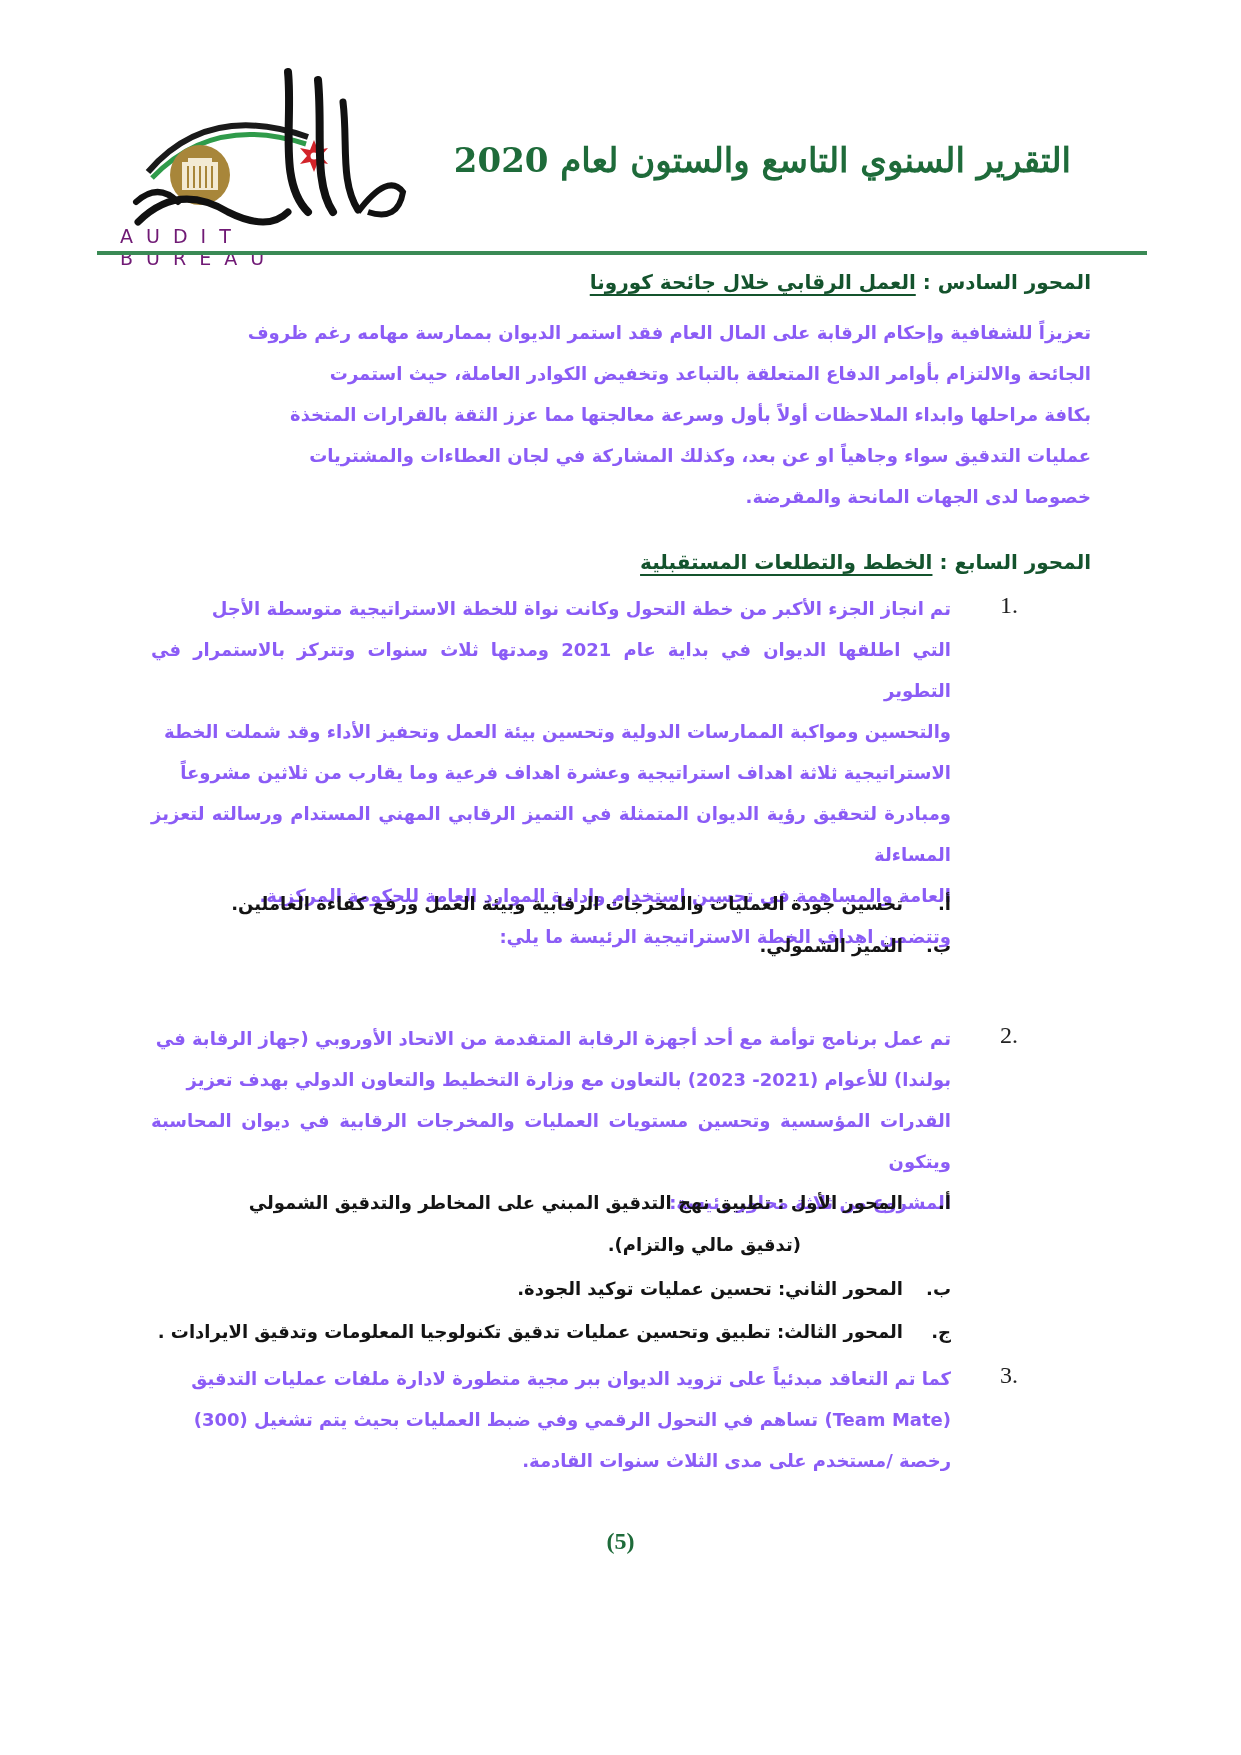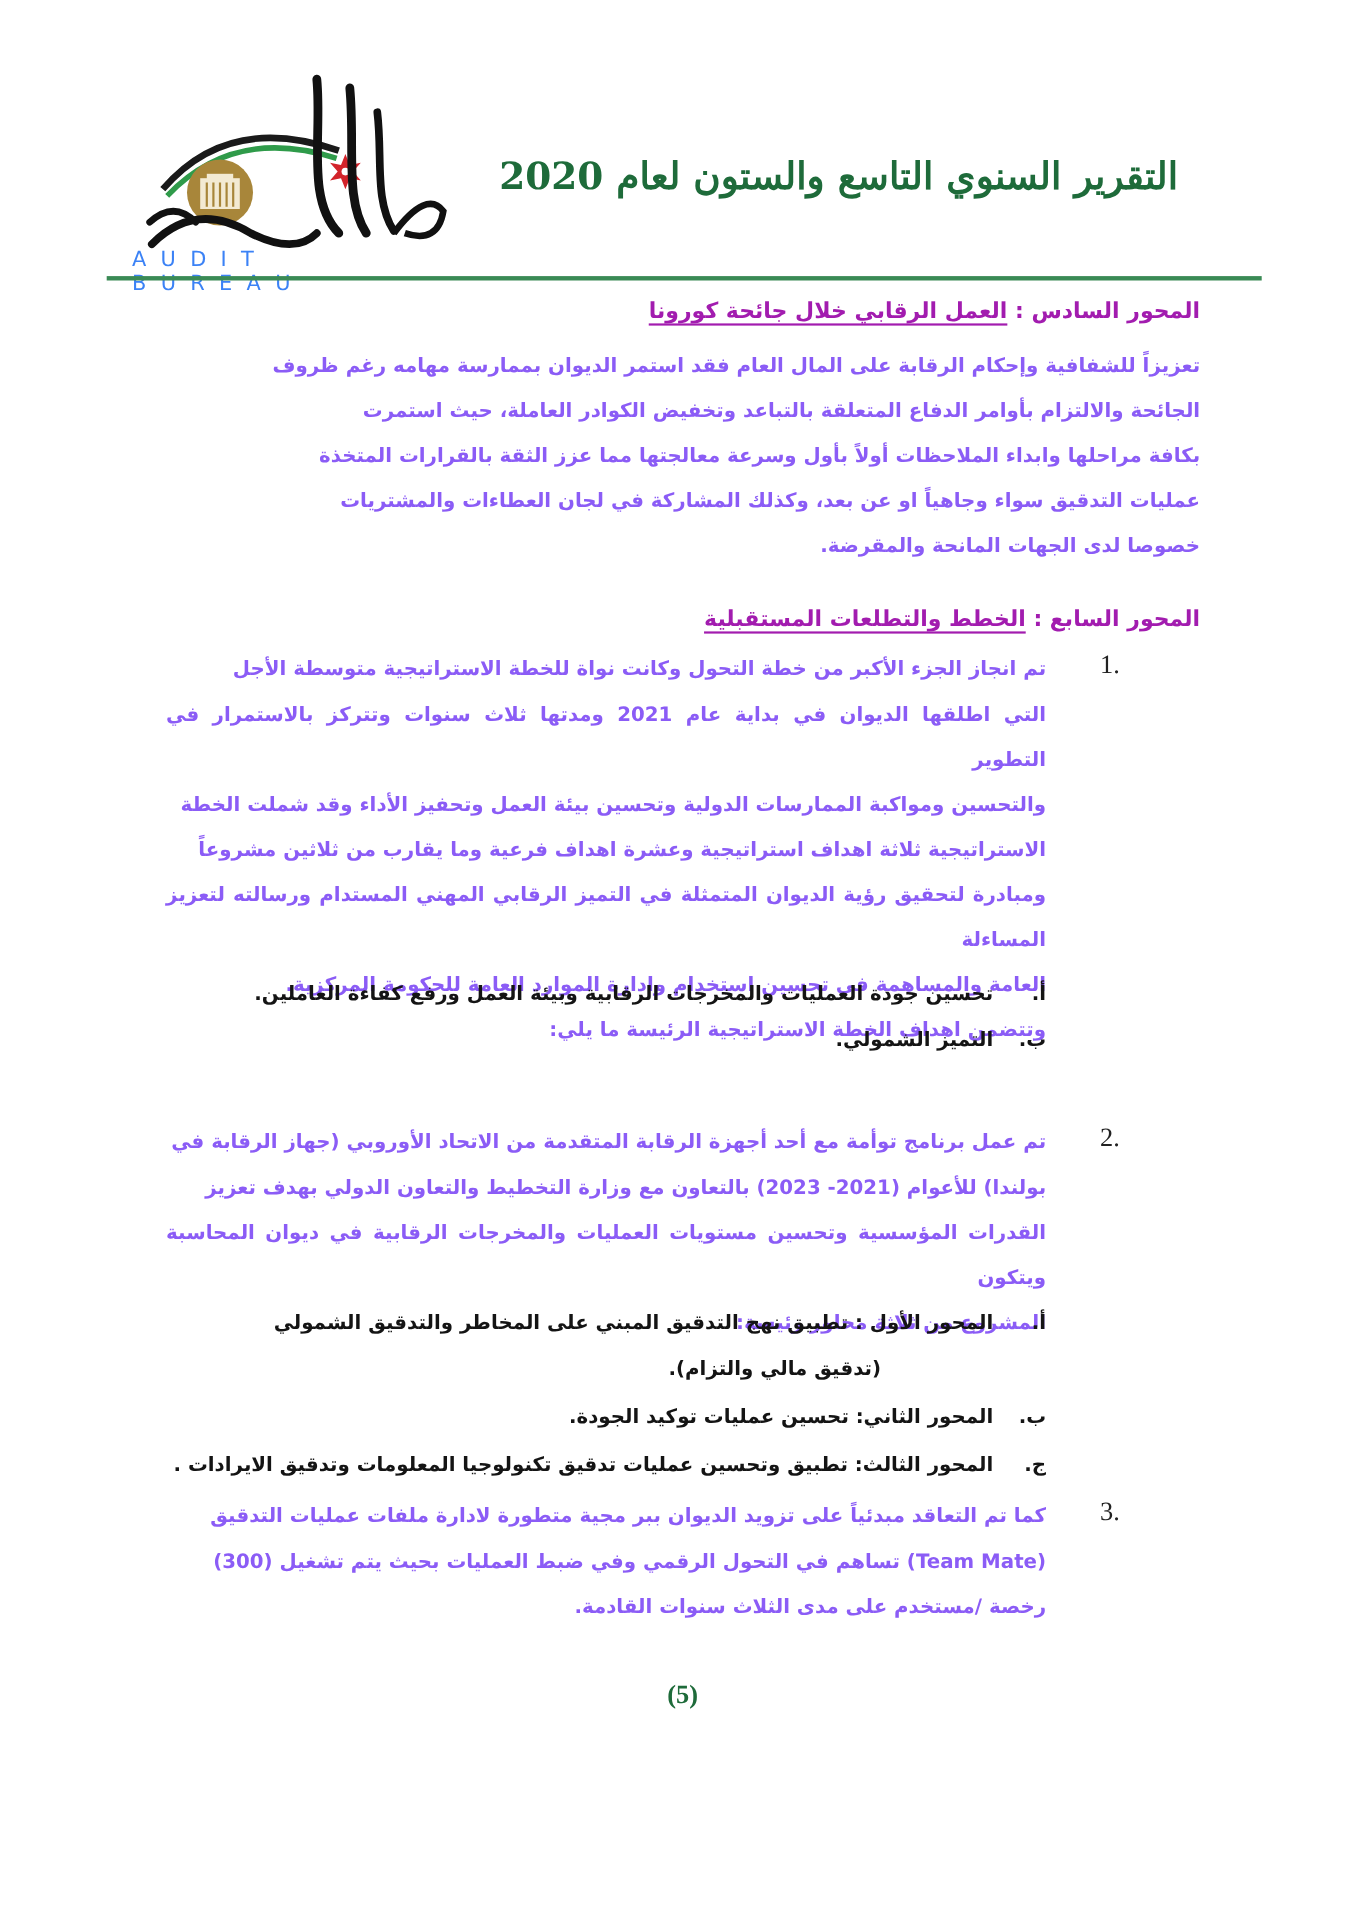--- a/index.html
+++ b/index.html
@@ -6,29 +6,29 @@
   body { width: 1241px; height: 1755px; position: relative; overflow: hidden;
          font-family: "DejaVu Sans", sans-serif; color: #111; }
   .page { position: absolute; inset: 0; }
 
   
   .header { position: absolute; left: 0; top: 0; width: 1241px; height: 260px; }
   .logo { position: absolute; left: 118px; top: 62px; width: 290px; height: 195px; }
   .logo svg { width: 100%; height: 100%; }
   .logo-caption { position: absolute; left: 120px; top: 225px; width: 290px;
                   font-family: "DejaVu Sans", sans-serif; font-size: 19px; letter-spacing: 13px;
-                  color: #3b82f6; direction: ltr; text-align: left; }
+                  color: #701a75; direction: ltr; text-align: left; }
   .report-title { position: absolute; right: 170px; top: 140px; font-family: "DejaVu Serif", serif;
                   font-weight: bold; font-size: 34px; color: #1e6b3a; direction: rtl; white-space: nowrap; }
   .header-rule { position: absolute; left: 97px; top: 251px; width: 1050px; height: 4px; background: #3a8a55; }
 
   
   .block { position: absolute; right: 150px; width: 955px; direction: rtl; text-align: justify; }
   .section-heading { position: absolute; right: 150px; font-weight: bold; font-size: 20px;
-                     color: #a21caf; direction: rtl; white-space: nowrap; }
+                     color: #14532d; direction: rtl; white-space: nowrap; }
   .section-heading .sub { text-decoration: underline; text-underline-offset: 5px; }
   .para { font-size: 18px; line-height: 41px; font-weight: bold; color: #8b5cf6; }
   .para-indent { right: 283px; width: 810px; }
   .num { position: absolute; font-family: "Liberation Serif", serif; font-size: 24px; color: #222;
          direction: ltr; }
   .sub-item { position: absolute; direction: rtl; font-size: 18px; font-weight: bold; color: #141414;
               white-space: nowrap; }
   .sub-letter { display: inline-block; width: 48px; }
   .page-number { position: absolute; left: 0; width: 1241px; top: 1528px; text-align: center;
                  font-family: "Liberation Serif", serif; font-weight: bold; font-size: 24px; color: #1e6b3a;

